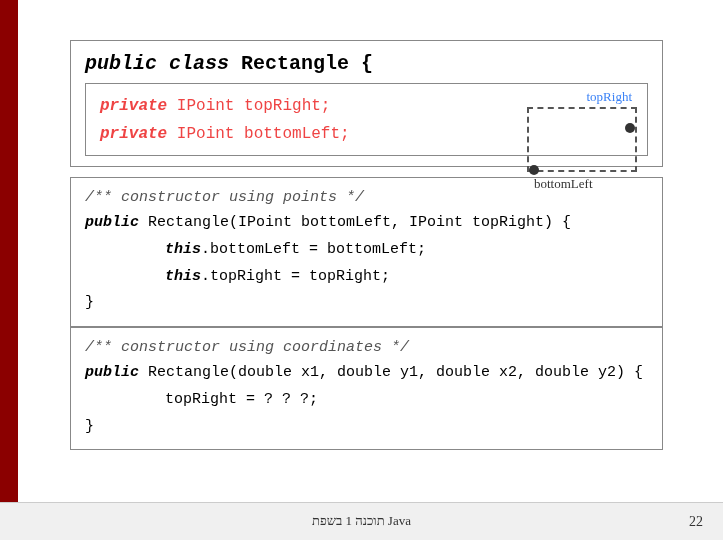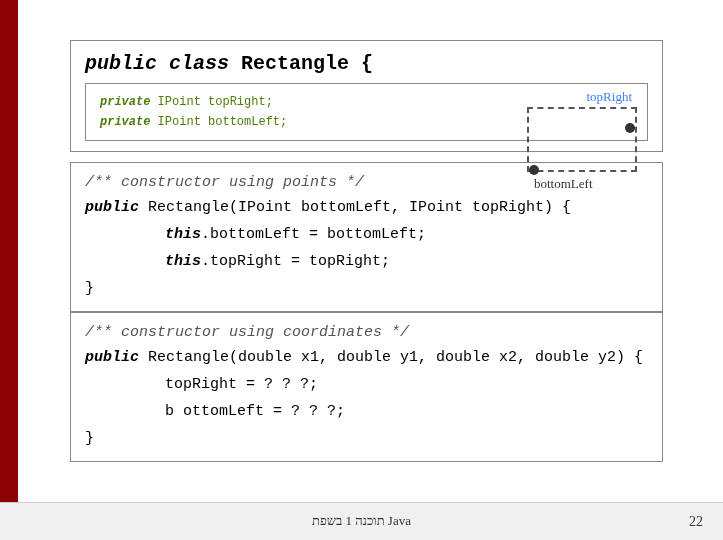--- a/index.html
+++ b/index.html
@@ -96,22 +96,22 @@
 
     
     .fields-block {
       border: 1.5px solid #888;
       padding: 8px 14px;
       background: #fff;
       position: relative;
     }
 
     .field-line {
-      font-size: 12px;
-      color: #4d7c0f;
+      font-size: 16px;
+      color: #ef4444;
       line-height: 1.6;
     }
 
     .field-line .keyword {
       font-style: italic;
       font-weight: bold;
     }
 
     
     .diagram {
@@ -269,23 +269,20 @@
     <div class="constructor-block">
       <div class="comment-line">
         <code>/** constructor using coordinates */</code>
       </div>
       <div class="code-line">
         <code><span class="keyword">public</span> Rectangle(double x1, double y1, double x2, double y2) {</code>
       </div>
       <div class="code-line indent2">
         <code>topRight = ? ? ?;</code>
       </div>
-      <div class="code-line indent2">
-        <code>b ottomLeft = ? ? ?;</code>
-      </div>
       <div class="code-line">
         <code>}</code>
       </div>
     </div>
 
   </div>
 
   <div class="bottom-bar">
     <div class="bottom-text">
       <div>תוכנה 1 בשפת Java</div>

